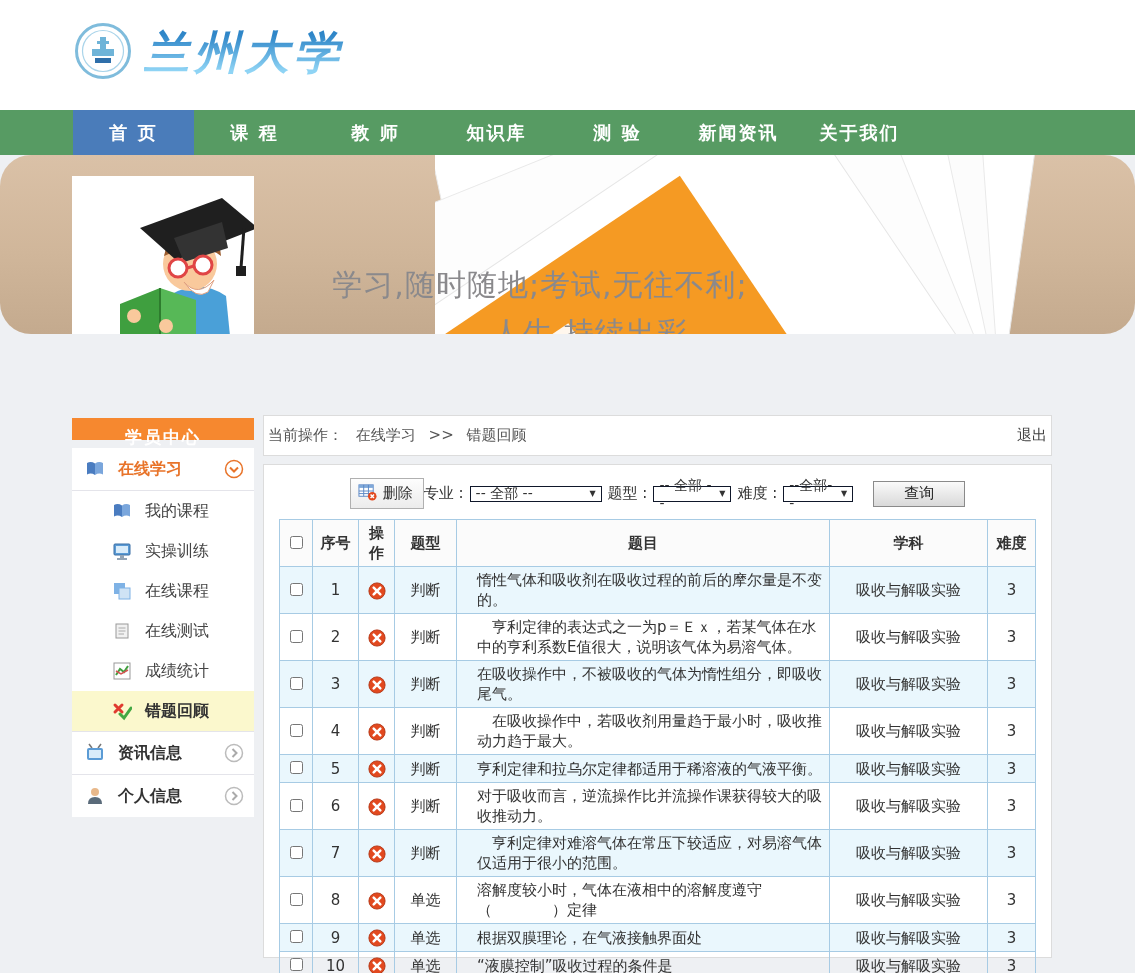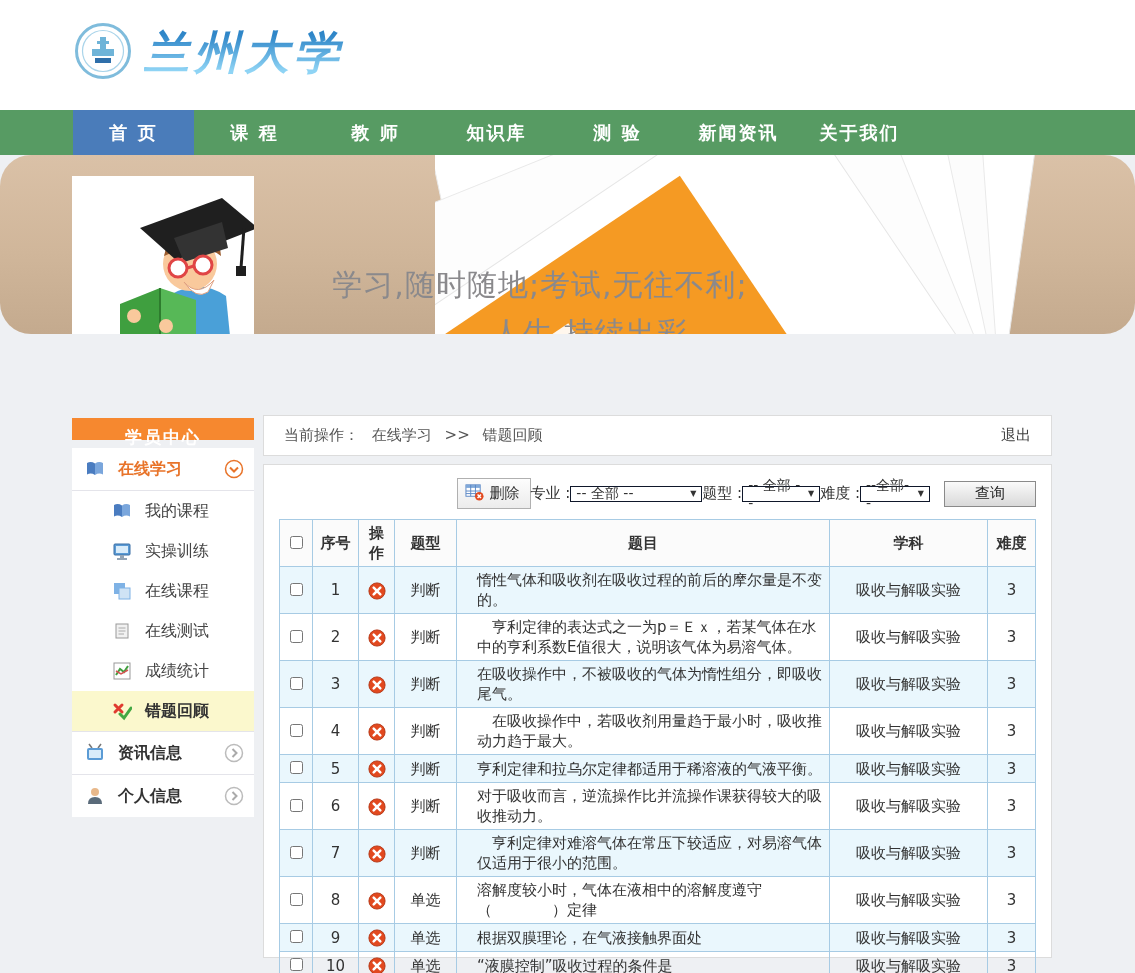--- a/index.html
+++ b/index.html
@@ -47,31 +47,31 @@
   .mlabel{margin-left:13px;font-size:16px;color:#444;white-space:nowrap;}
   .mrow.parent .mlabel{font-weight:bold;color:#333;}
   .mrow.online .mlabel{color:#e8742a;}
   .mrow.selected{background:#fbf8cd;}
   .mrow.selected .mlabel{font-weight:bold;color:#333;}
   .chev{position:absolute;right:10px;top:50%;margin-top:-10px;width:20px;height:20px;}
 
   
   .main{position:absolute;left:263px;top:415px;width:789px;}
   .crumbbar{box-sizing:border-box;height:41px;line-height:39px;background:#fff;
-            border:1px solid #dcdcdc;padding:0 20px;font-size:15px;color:#555;}
+            border:1px solid #dcdcdc;padding:0 4px;font-size:15px;color:#555;}
   .crumbbar span{margin-right:8px;}
   .logout{float:right;margin-right:0 !important;cursor:pointer;color:#404040;}
   .panel{box-sizing:border-box;margin-top:8px;background:#fff;border:1px solid #dcdcdc;
          padding:13px 15px 10px;height:494px;}
 
-  .toolbar{display:flex;justify-content:flex-end;align-items:center;margin-bottom:10px;}
+  .toolbar{display:flex;justify-content:center;align-items:center;margin-bottom:10px;}
   .del-btn{display:inline-flex;align-items:center;gap:6px;background:linear-gradient(#fdfdfd,#ececec);
          border:1px solid #b0b0b0;padding:3px 10px 3px 7px;font-size:15px;color:#333;cursor:pointer;
          font-family:inherit;}
-  .filters{display:flex;align-items:center;font-size:15px;color:#333;}
+  .filters{display:flex;align-items:center;gap:6px;font-size:15px;color:#333;}
   .selectbox{box-sizing:border-box;display:inline-flex;align-items:center;justify-content:space-between;
          border:1px solid #0f172a;background:#fff;height:16px;padding:0 5px;font-size:14px;
          color:#333;cursor:pointer;}
   .w-major{width:132px;} .w-type{width:78px;} .w-diff{width:70px;}
   .caret{font-size:8px;color:#333;margin-left:4px;}
   .query-btn{width:92px;height:26px;border:1px solid #8a8a8a;background:linear-gradient(#fafafa,#d9d9d9);
          font-size:15px;color:#222;margin-left:14px;cursor:pointer;font-family:inherit;}
 
   table.qtable{width:100%;border-collapse:collapse;table-layout:fixed;}
   .qtable th,.qtable td{border:1px solid #a7cbe4;font-size:15px;color:#333;

